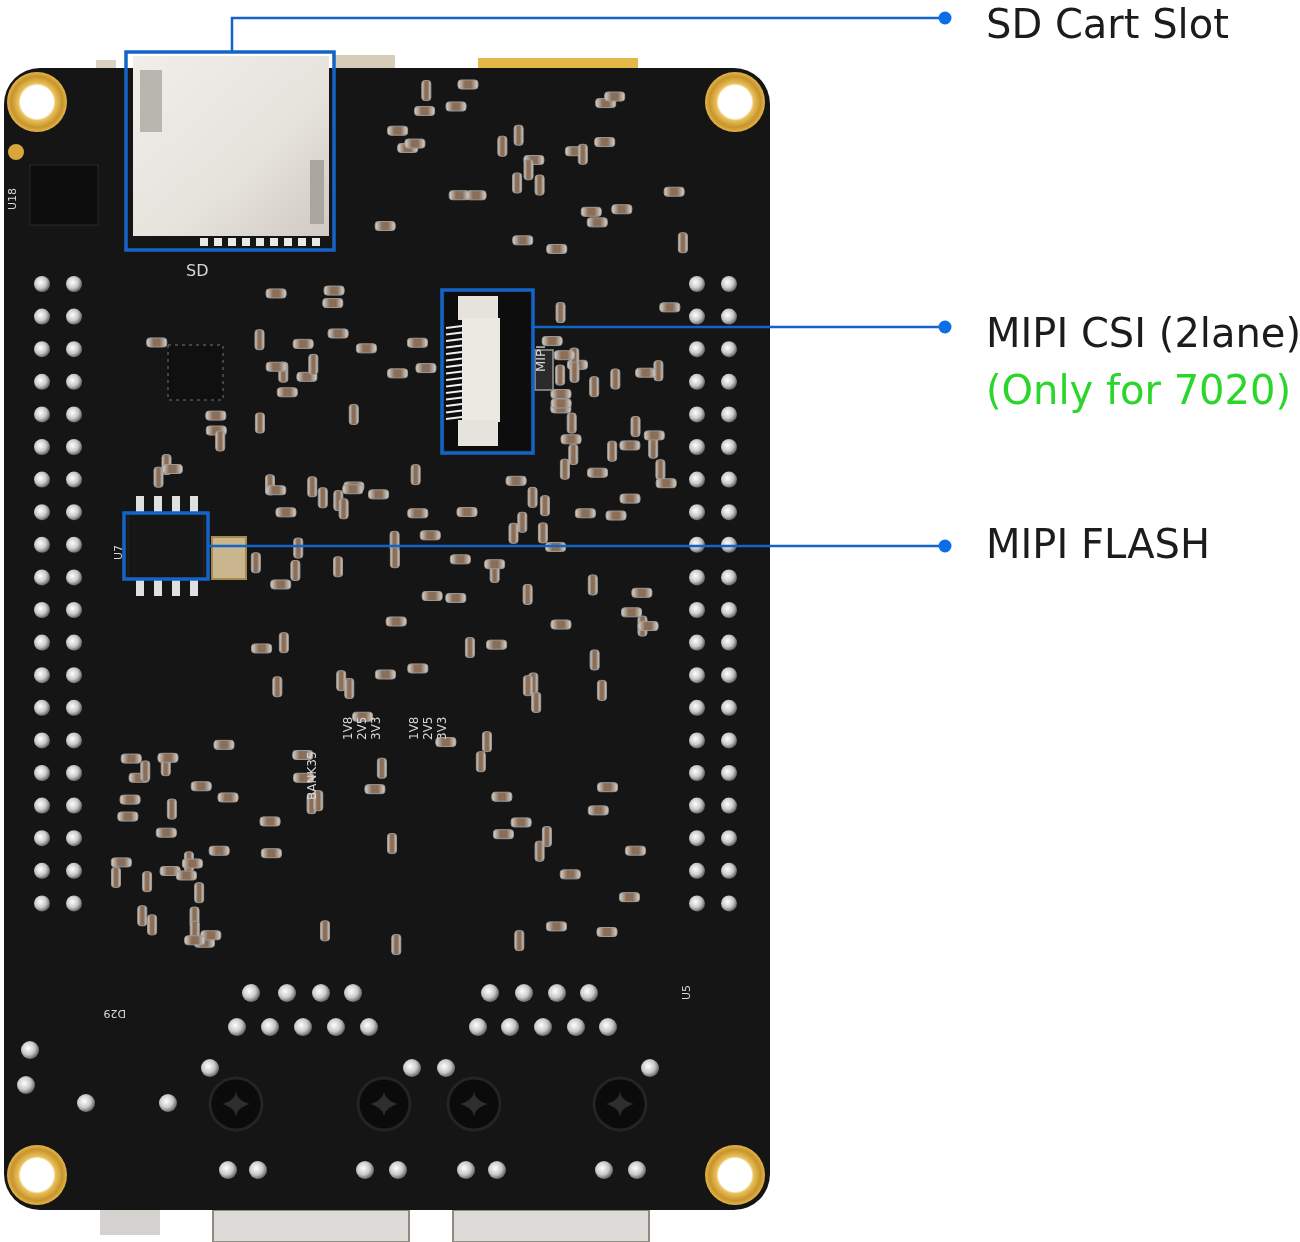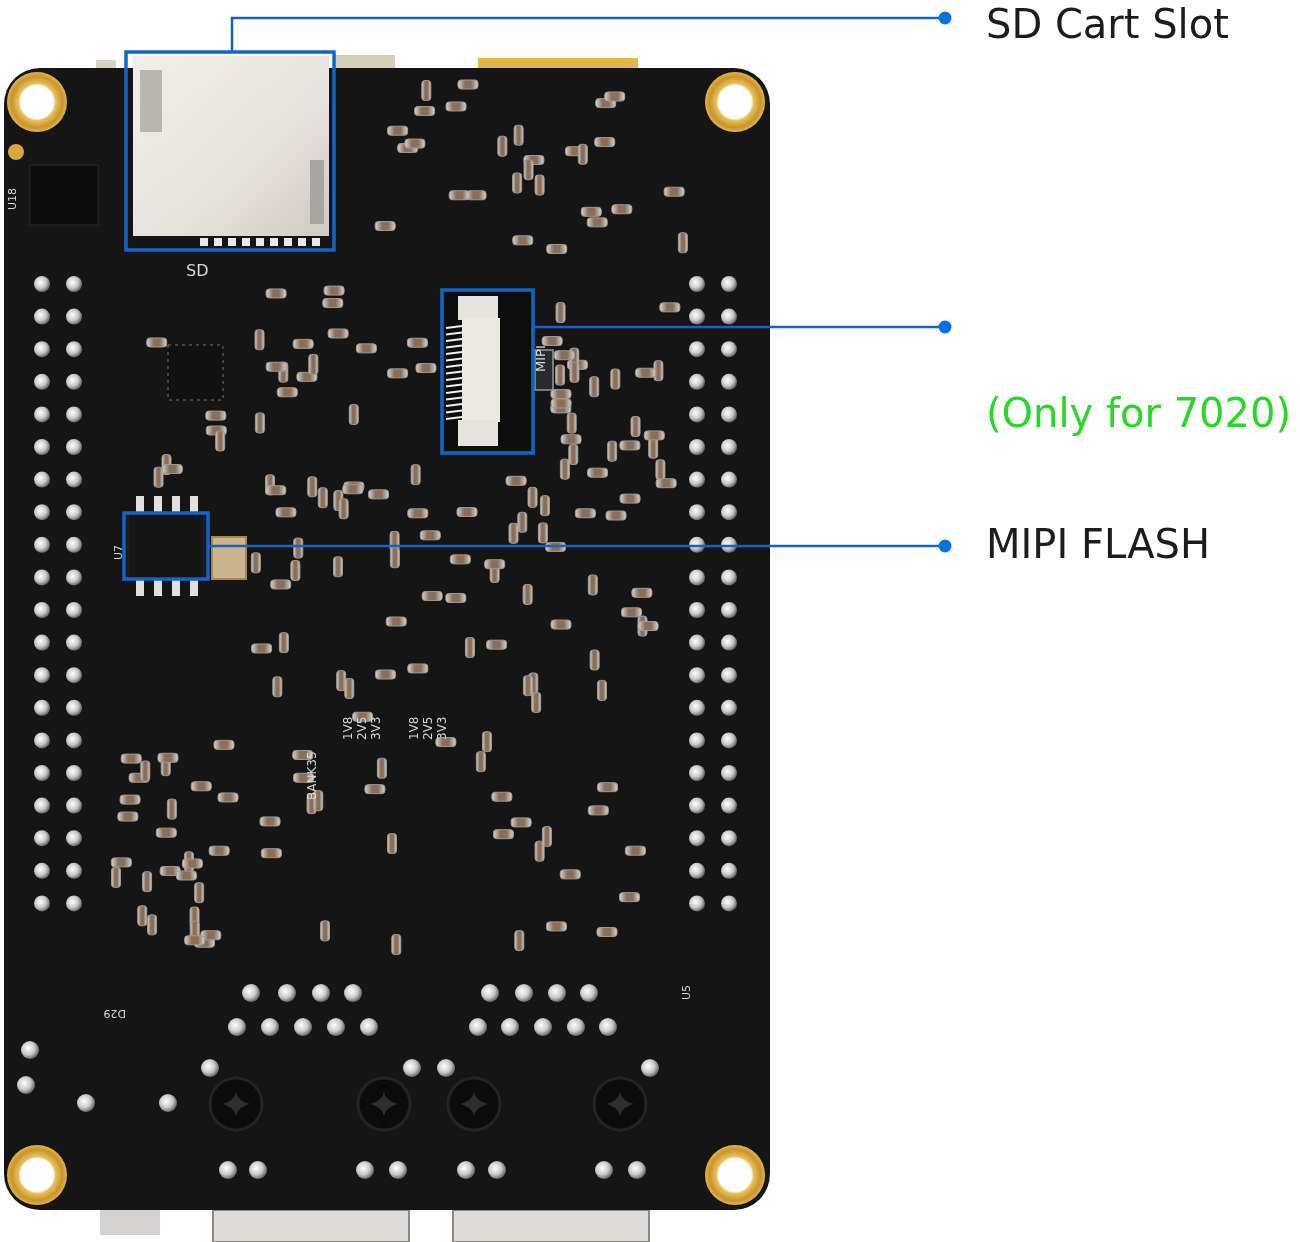--- a/index.html
+++ b/index.html
@@ -490,15 +490,16 @@
       <text x="380" y="740" font-size="12" fill="#d8d8d8" font-family="DejaVu Sans, sans-serif" transform="rotate(-90 380 740)">3V3</text>
       <text x="418" y="740" font-size="12" fill="#d8d8d8" font-family="DejaVu Sans, sans-serif" transform="rotate(-90 418 740)">1V8</text>
       <text x="432" y="740" font-size="12" fill="#d8d8d8" font-family="DejaVu Sans, sans-serif" transform="rotate(-90 432 740)">2V5</text>
       <text x="446" y="740" font-size="12" fill="#d8d8d8" font-family="DejaVu Sans, sans-serif" transform="rotate(-90 446 740)">3V3</text>
       <text x="690" y="1000" font-size="11" fill="#d8d8d8" font-family="DejaVu Sans, sans-serif" transform="rotate(-90 690 1000)">U5</text>
       <text x="126" y="1010" font-size="11" fill="#d8d8d8" font-family="DejaVu Sans, sans-serif" transform="rotate(180 126 1010)">D29</text>
     </svg>
 
   
   <div class="callout-label" style="left:986px; top:0px;">SD Cart Slot</div>
-  <div class="callout-label callout-sub" style="left:986px; top:366px;margin-top:23px;">(Only for 7020)</div>
+  <div class="callout-label" style="left:986px; top:309px;">MIPI CSI (2lane)</div>
+  <div class="callout-label callout-sub" style="left:986px; top:366px;">(Only for 7020)</div>
   <div class="callout-label" style="left:986px; top:520px;">MIPI FLASH</div>
 </div>
 
 </body></html>

